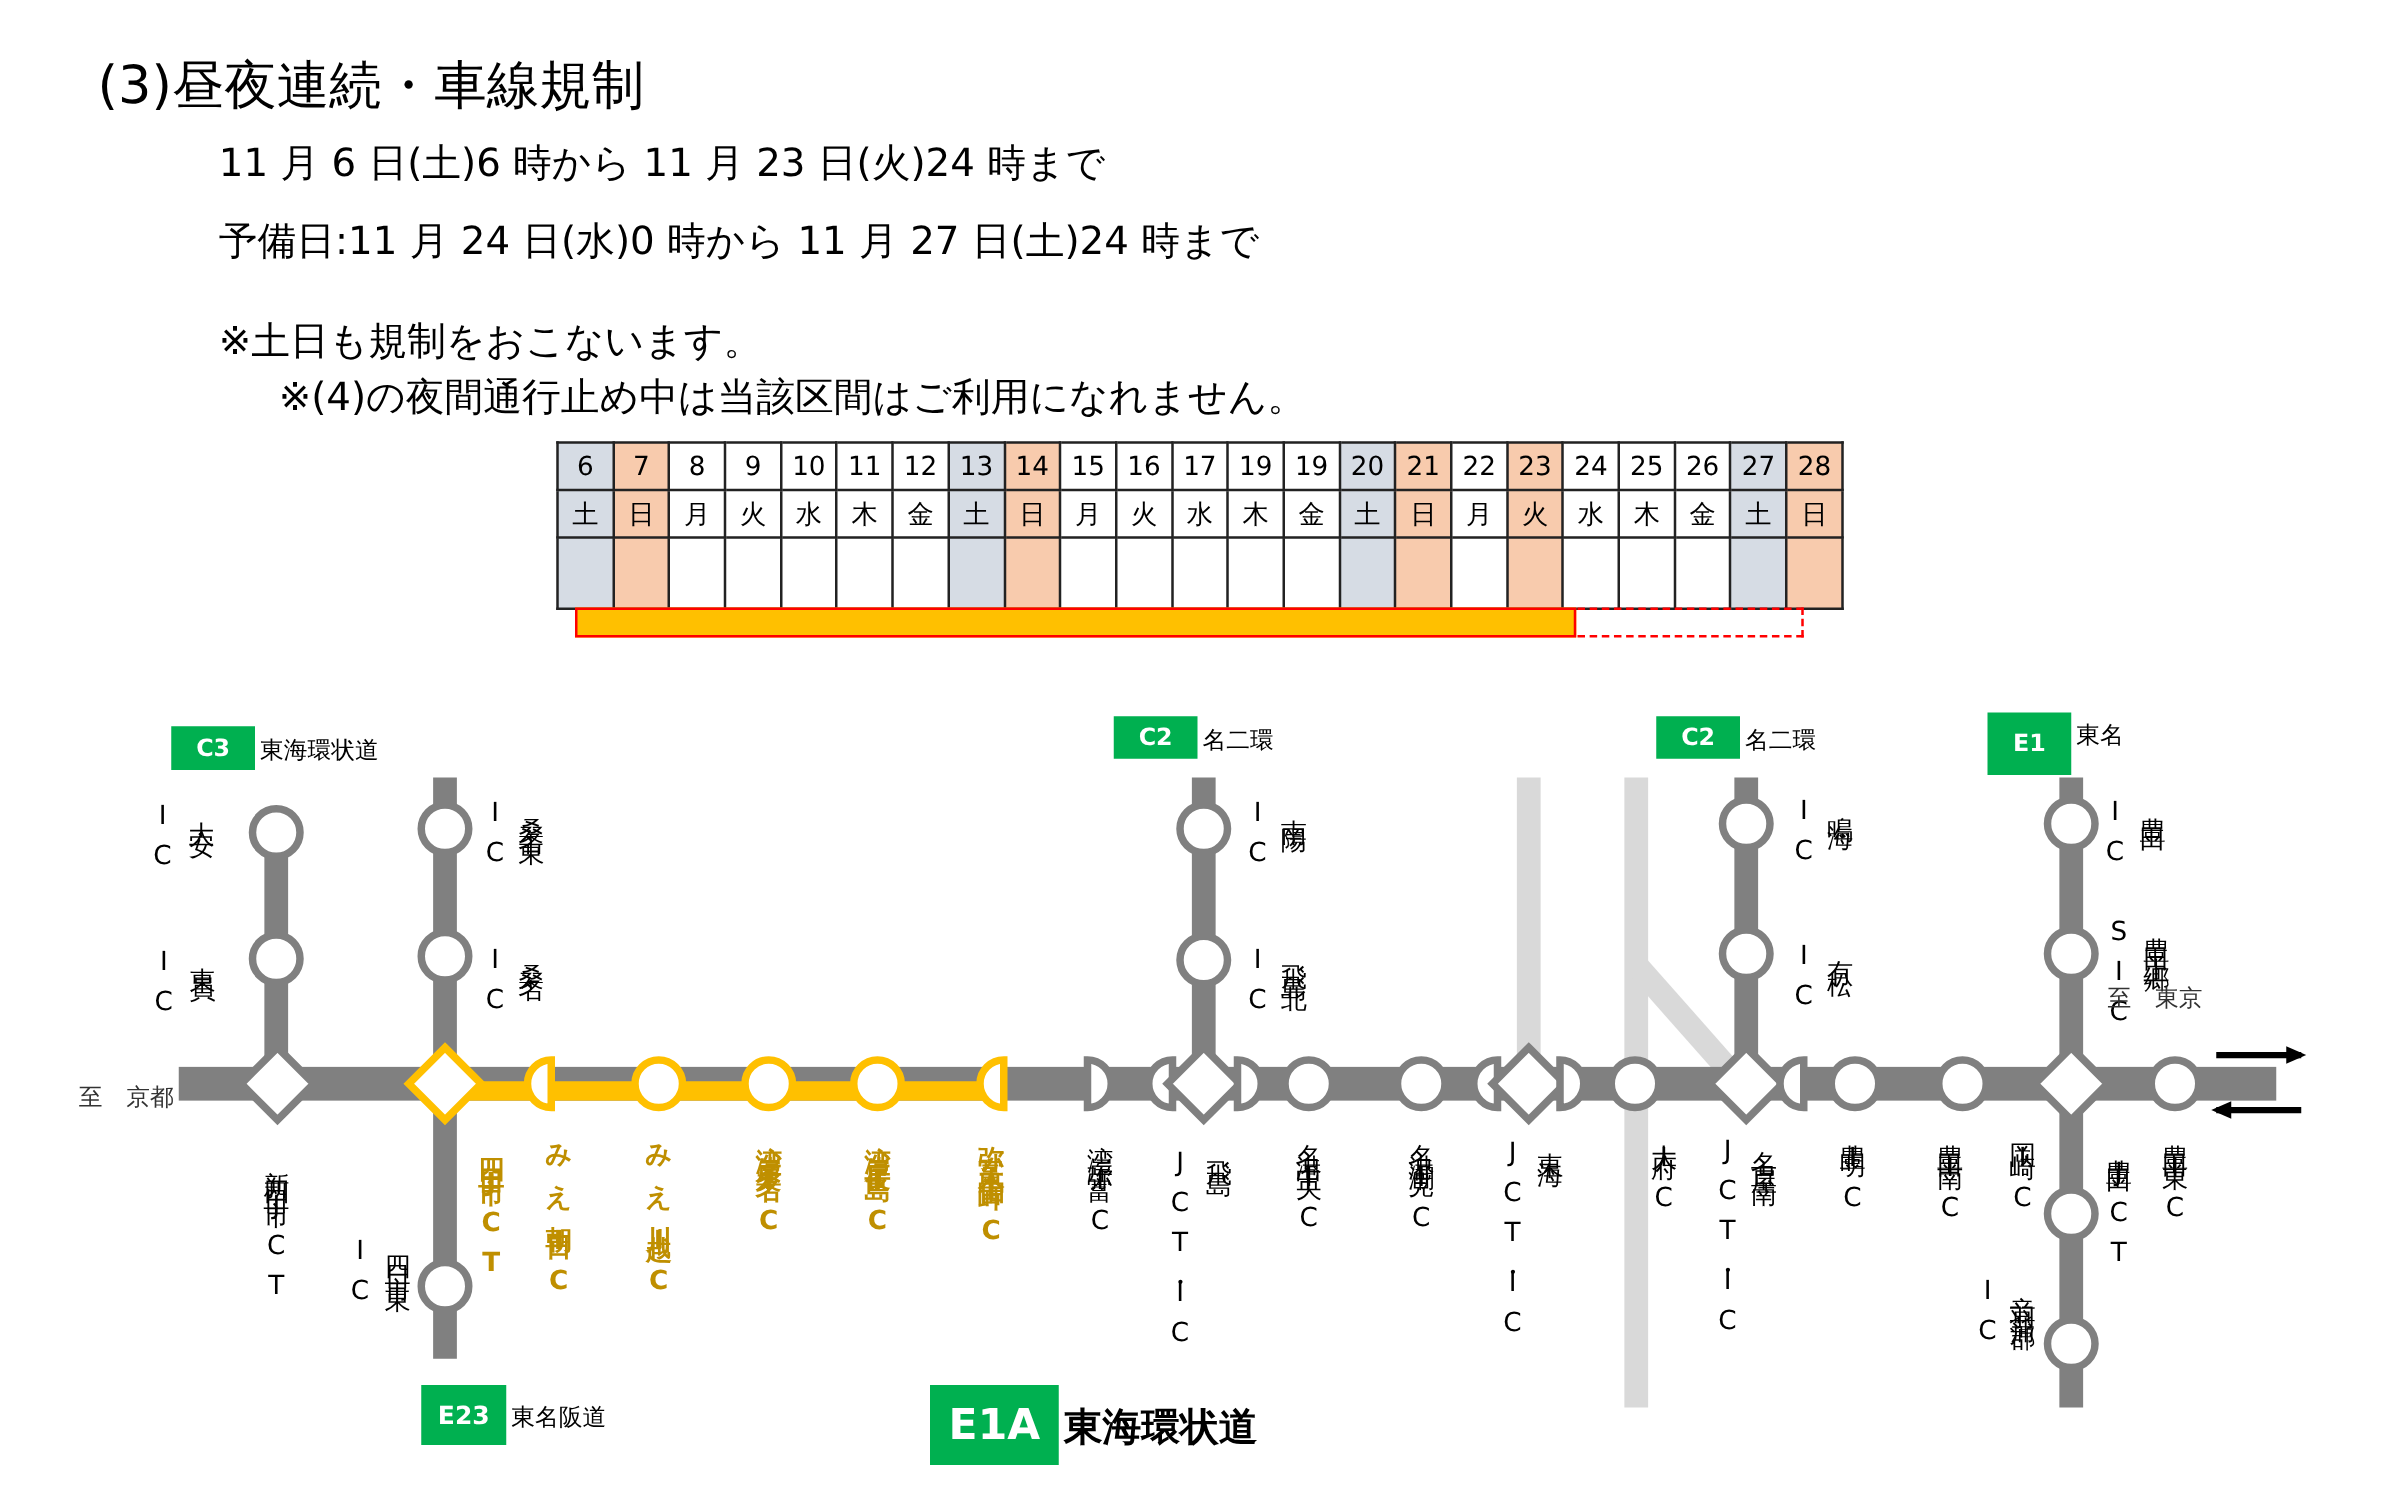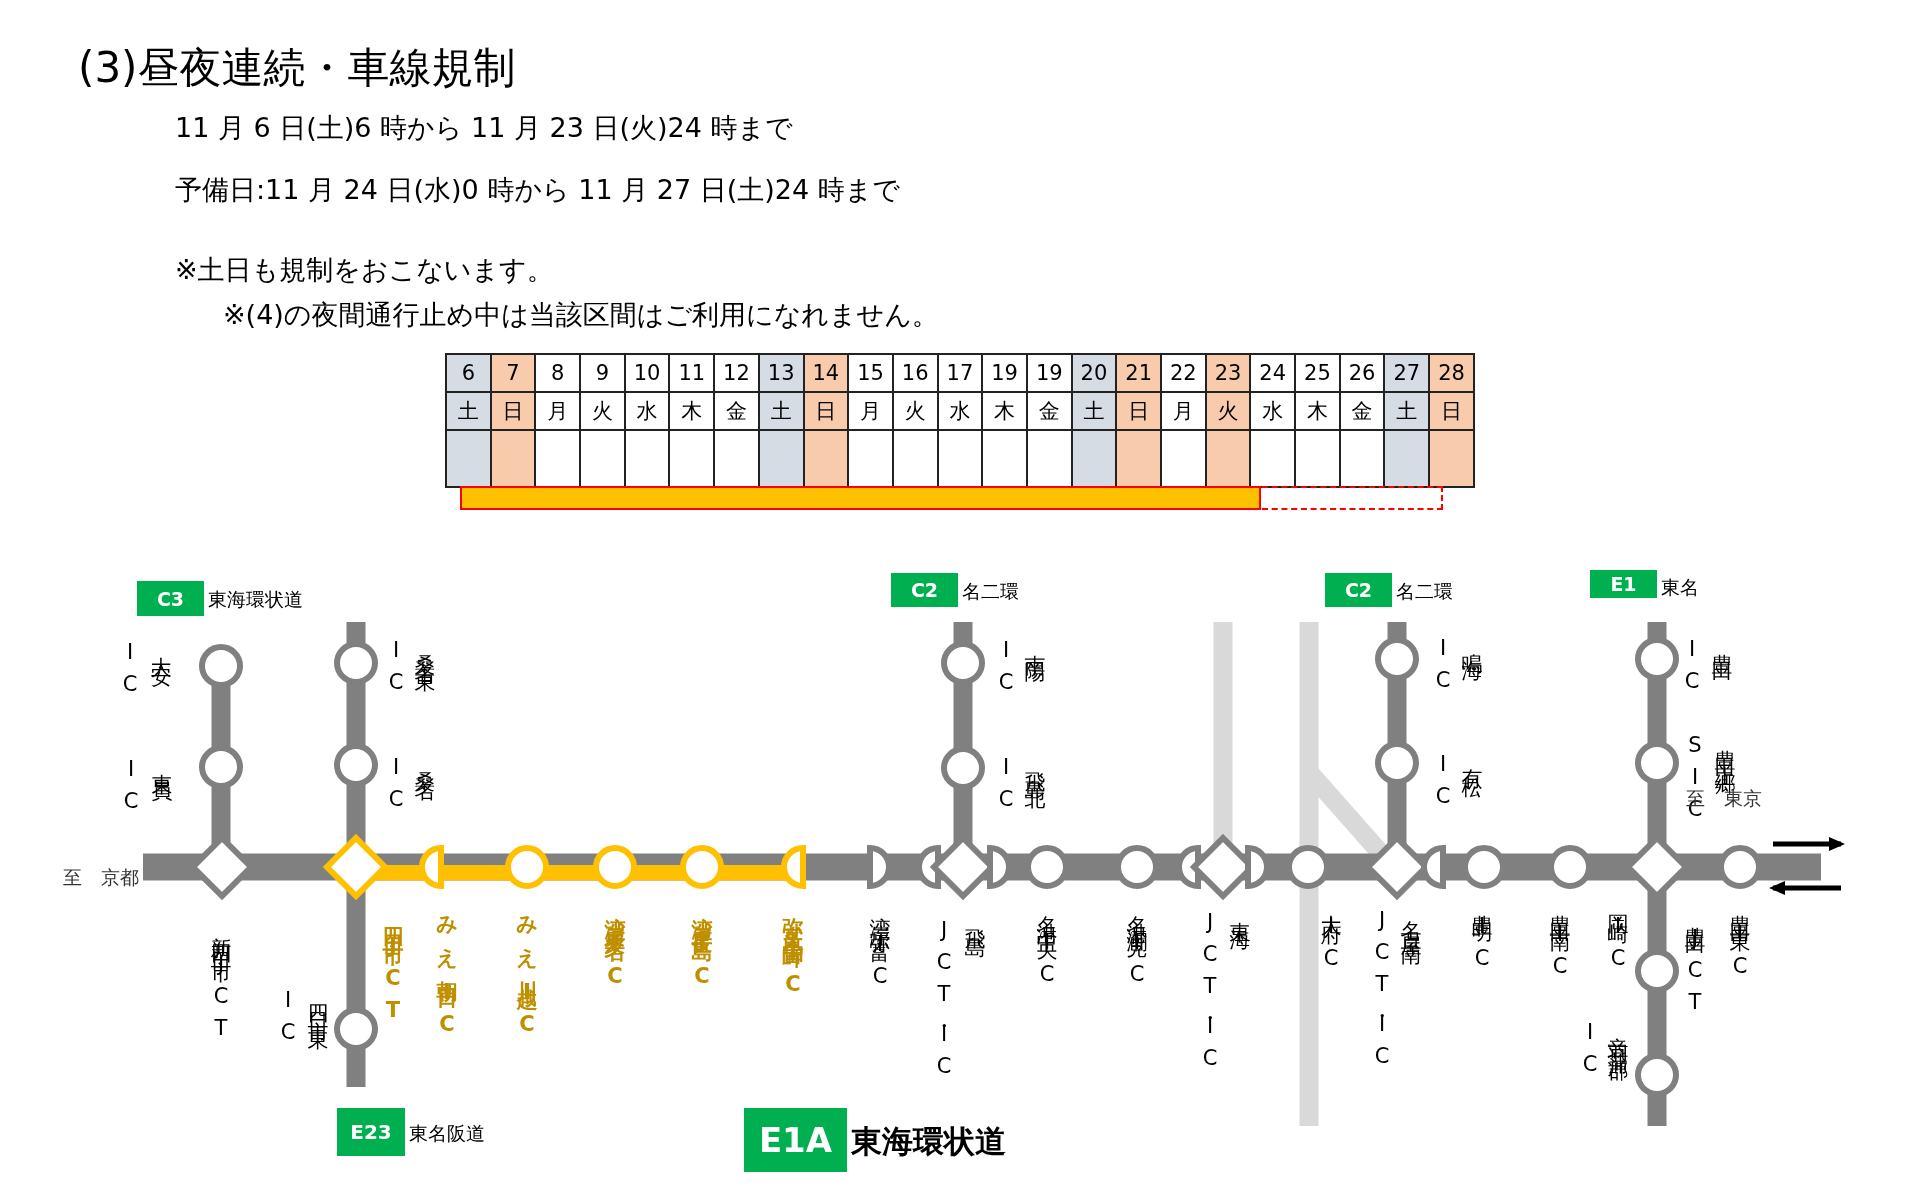--- a/index.html
+++ b/index.html
@@ -1,19 +1,19 @@
 <!DOCTYPE html>
 <html><head>
 <meta charset="utf-8">
 <style>
   html, body { margin:0; padding:0; background:#ffffff; }
   body { width:1920px; height:1200px; position:relative; overflow:hidden;
          font-family:"DejaVu Sans","Liberation Sans",sans-serif; color:#000; }
   .title { position:absolute; left:78px; top:40px; font-size:42px; font-weight:normal; letter-spacing:0px; }
-  .line { position:absolute; left:175px; font-size:27px; white-space:nowrap; }
+  .line { position:absolute; left:175px; font-size:31px; white-space:nowrap; }
   #l1 { top:110px; } #l2 { top:172px; } #l3 { top:252px; } #l4 { top:297px;margin-left:48px; }
   table.cal { position:absolute; left:445px; top:353px; border-collapse:collapse; width:1030px; table-layout:fixed; }
   table.cal td { border:2px solid #222; text-align:center; padding:0; font-size:21px; height:36px; }
   table.cal tr.hdr td { height:35px; font-size:18px; }
   table.cal tr.bar td { height:55px; }
   .sat { background:#d6dce4; }
   .hol { background:#f8cbad; }
   .bar-solid { position:absolute; left:460px; top:486px; width:801px; height:24px; background:#ffc000; border:2px solid #ff0000; box-sizing:border-box; }
   .bar-dash { position:absolute; left:1262px; top:486px; width:181px; height:24px; border:2px dashed #ff0000; border-left:none; box-sizing:border-box; }
   #map { position:absolute; left:0; top:0; }
@@ -214,19 +214,19 @@
     <div class="vlabel" style="left: 1684px; top: 733px;">SIC</div>
     <div class="vlabel" style="left: 1714px; top: 733px;">豊田上郷</div>
     <div class="badge" style="left: 137px; top: 581px; width: 67px; height: 35px; font-size: 19px; background: rgb(0, 176, 80);">C3</div>
     <div class="badge-name" style="left: 208px; top: 587.1px; font-size: 19px; font-weight: normal;">東海環状道</div>
     <div class="badge" style="left: 337px; top: 1108px; width: 68px; height: 48px; font-size: 20px; background: rgb(0, 176, 80);">E23</div>
     <div class="badge-name" style="left: 409px; top: 1120.6px; font-size: 19px; font-weight: normal;">東名阪道</div>
     <div class="badge" style="left: 891px; top: 573px; width: 67px; height: 34px; font-size: 19px; background: rgb(0, 176, 80);">C2</div>
     <div class="badge-name" style="left: 962px; top: 578.6px; font-size: 19px; font-weight: normal;">名二環</div>
     <div class="badge" style="left: 1325px; top: 573px; width: 67px; height: 34px; font-size: 19px; background: rgb(0, 176, 80);">C2</div>
     <div class="badge-name" style="left: 1396px; top: 578.6px; font-size: 19px; font-weight: normal;">名二環</div>
-    <div class="badge" style="left: 1590px; top: 570px; width: 67px; height: 28px; font-size: 19px; background: rgb(0, 176, 80);">E1</div>
+    <div class="badge" style="left: 1590px; top: 570px; width: 67px; height: 50px; font-size: 19px; background: rgb(0, 176, 80);">E1</div>
     <div class="badge-name" style="left: 1661px; top: 575.1px; font-size: 19px; font-weight: normal;">東名</div>
     <div class="badge" style="left: 744px; top: 1108px; width: 103px; height: 64px; font-size: 34px; background: rgb(0, 176, 80);">E1A</div>
     <div class="badge-name" style="left: 851px; top: 1121.4px; font-size: 31px; font-weight: bold;">東海環状道</div>
   </div>
 <div class="hlabel" style="left:38px; top:865px;margin-left:25px;">至　京都</div>
 <div class="hlabel" style="left:1686px; top:786px;">至　東京</div>
 
 </body></html>

